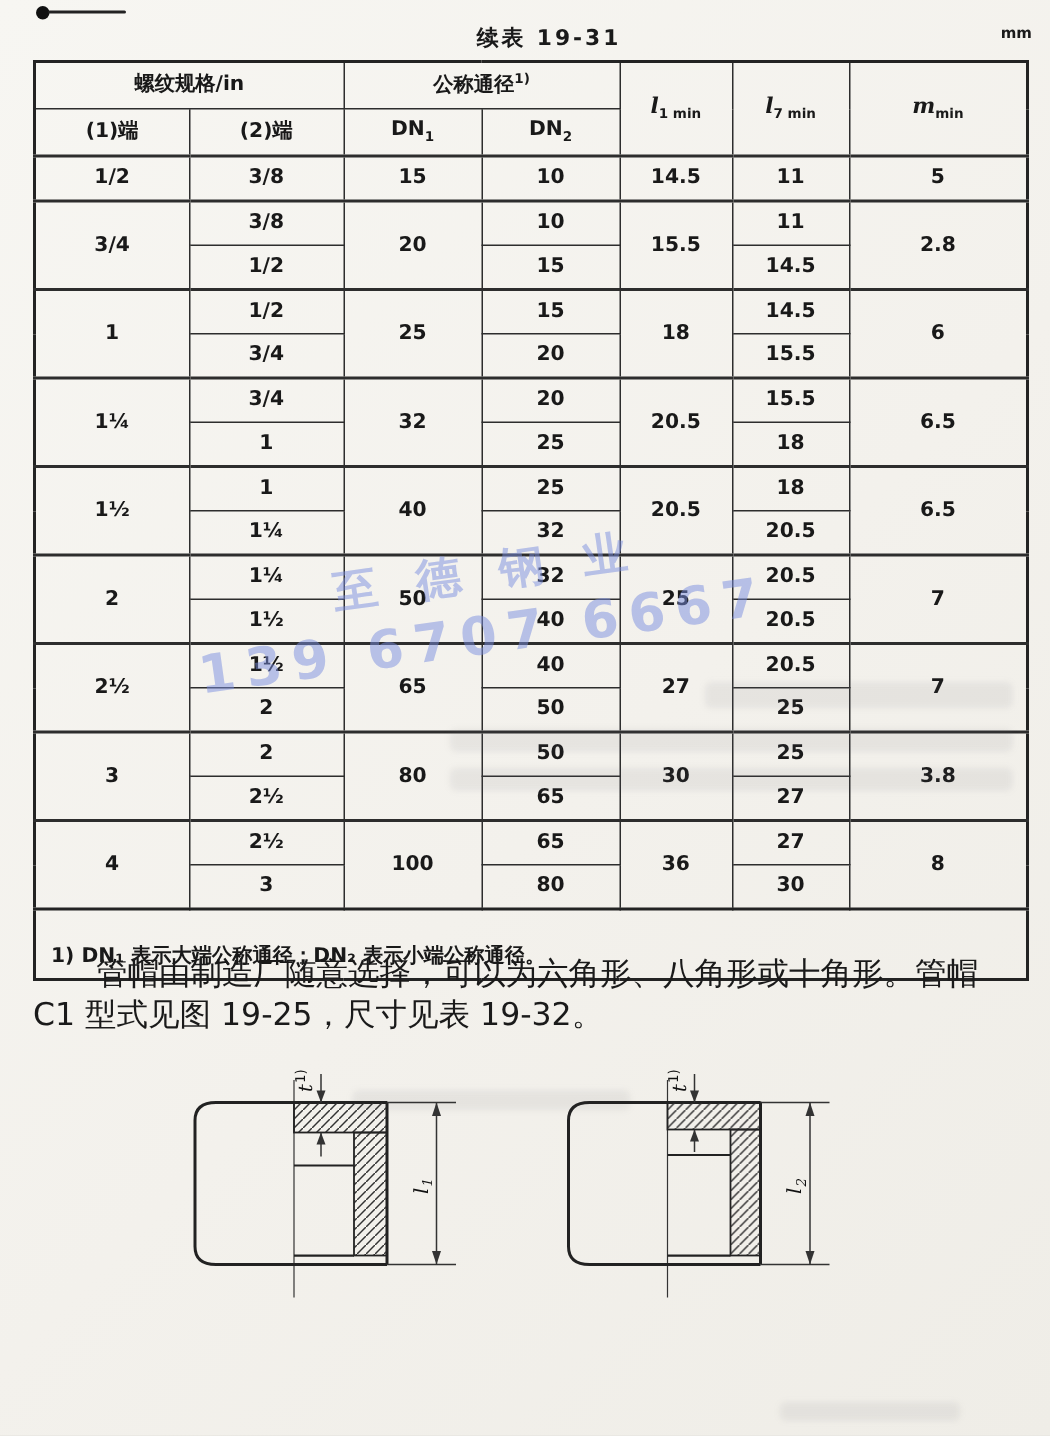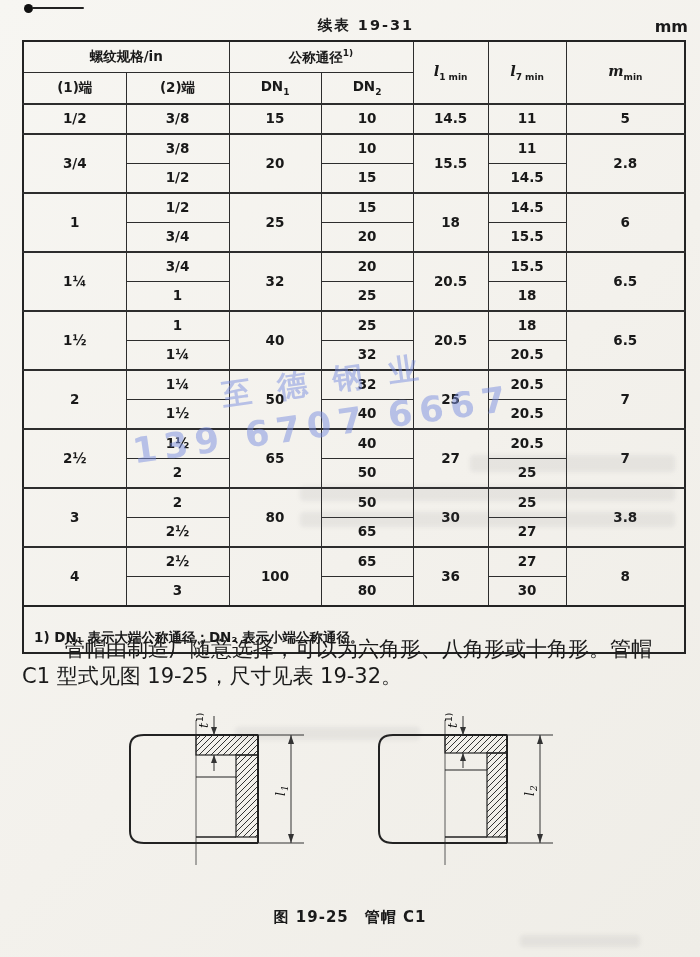--- a/index.html
+++ b/index.html
@@ -8,21 +8,21 @@
     background:linear-gradient(135deg,#f7f6f2 0%, #f3f1ec 55%, #efede7 100%);
     font-family:"DejaVu Sans","Liberation Sans",sans-serif; color:#1a1a1a;
   }
   
   .corner-mark{position:absolute;left:24px;top:4px;width:60px;height:10px;}
   .corner-mark .dot{position:absolute;left:0;top:0;width:9px;height:9px;border-radius:50%;background:#111;}
   .corner-mark .dash{position:absolute;left:8px;top:3px;width:52px;height:2px;background:#222;border-radius:1px;}
   
   .top-caption{position:absolute;top:16px;left:16px;width:700px;height:20px;}
   .tcap{position:absolute;left:0;right:0;text-align:center;font-size:14.5px;font-weight:600;letter-spacing:2px;}
-  .unit{position:absolute;right:28px;top:1px;font-size:16px;font-weight:600;}
+  .unit{position:absolute;right:28px;top:1px;font-size:10px;font-weight:600;}
   
   table.spec{position:absolute;left:22px;top:40px;width:662px;border-collapse:collapse;table-layout:fixed;border:2.5px solid #232323;}
   table.spec th, table.spec td{
     border:1px solid #2d2d2d;text-align:center;vertical-align:middle;
     font-size:13.5px;font-weight:600;color:#191919;padding:0;height:28px;line-height:1.15;
   }
   table.spec th{height:30px;}
   table.spec sub, table.spec sup{font-size:9px;font-weight:600;}
   .vi{font-style:italic;font-family:"DejaVu Serif","Liberation Serif",serif;font-size:14.5px;font-weight:600;}
   tr.gf td{border-top:2px solid #2d2d2d;}
@@ -299,15 +299,14 @@
       <polygon points="96,43 93,51 99,51" fill="#333"></polygon>
       <g transform="rotate(-90 86 13)">
         <text class="dimlbl" x="81" y="17">t</text>
         <text class="dimsup" x="87" y="12">1)</text>
       </g>
     </svg>
 
   </div>
 
 
-  <div class="fig-caption">图 19-25　管帽 C1</div>
 
 </div>
 
 </body></html>

